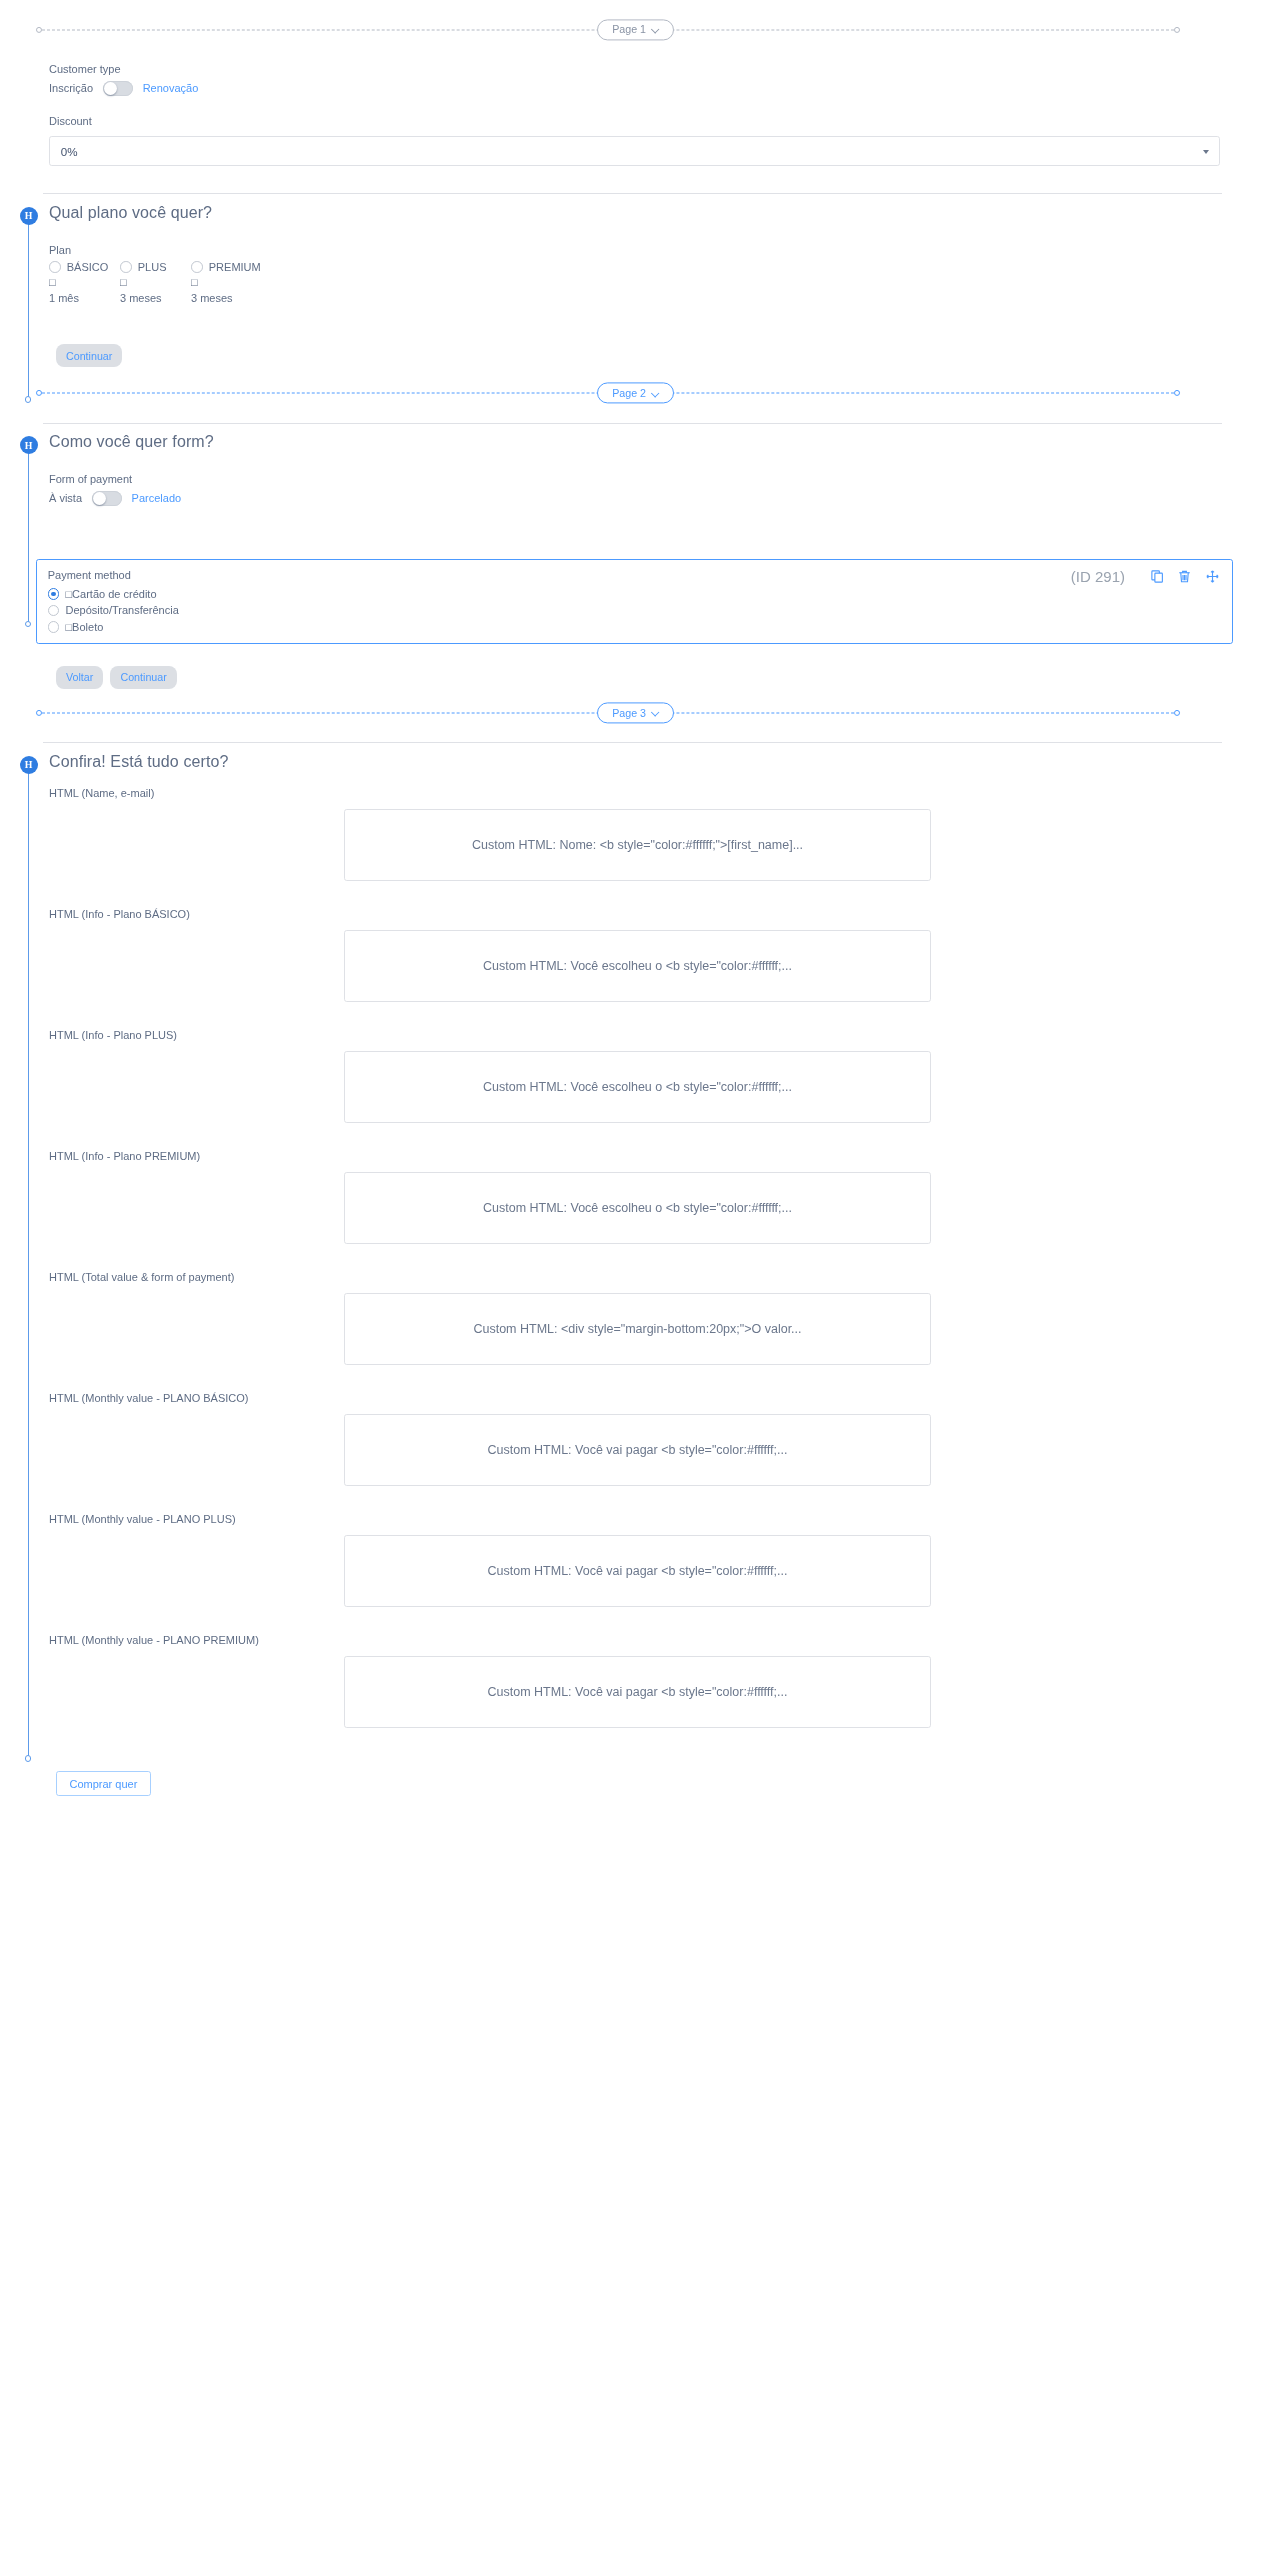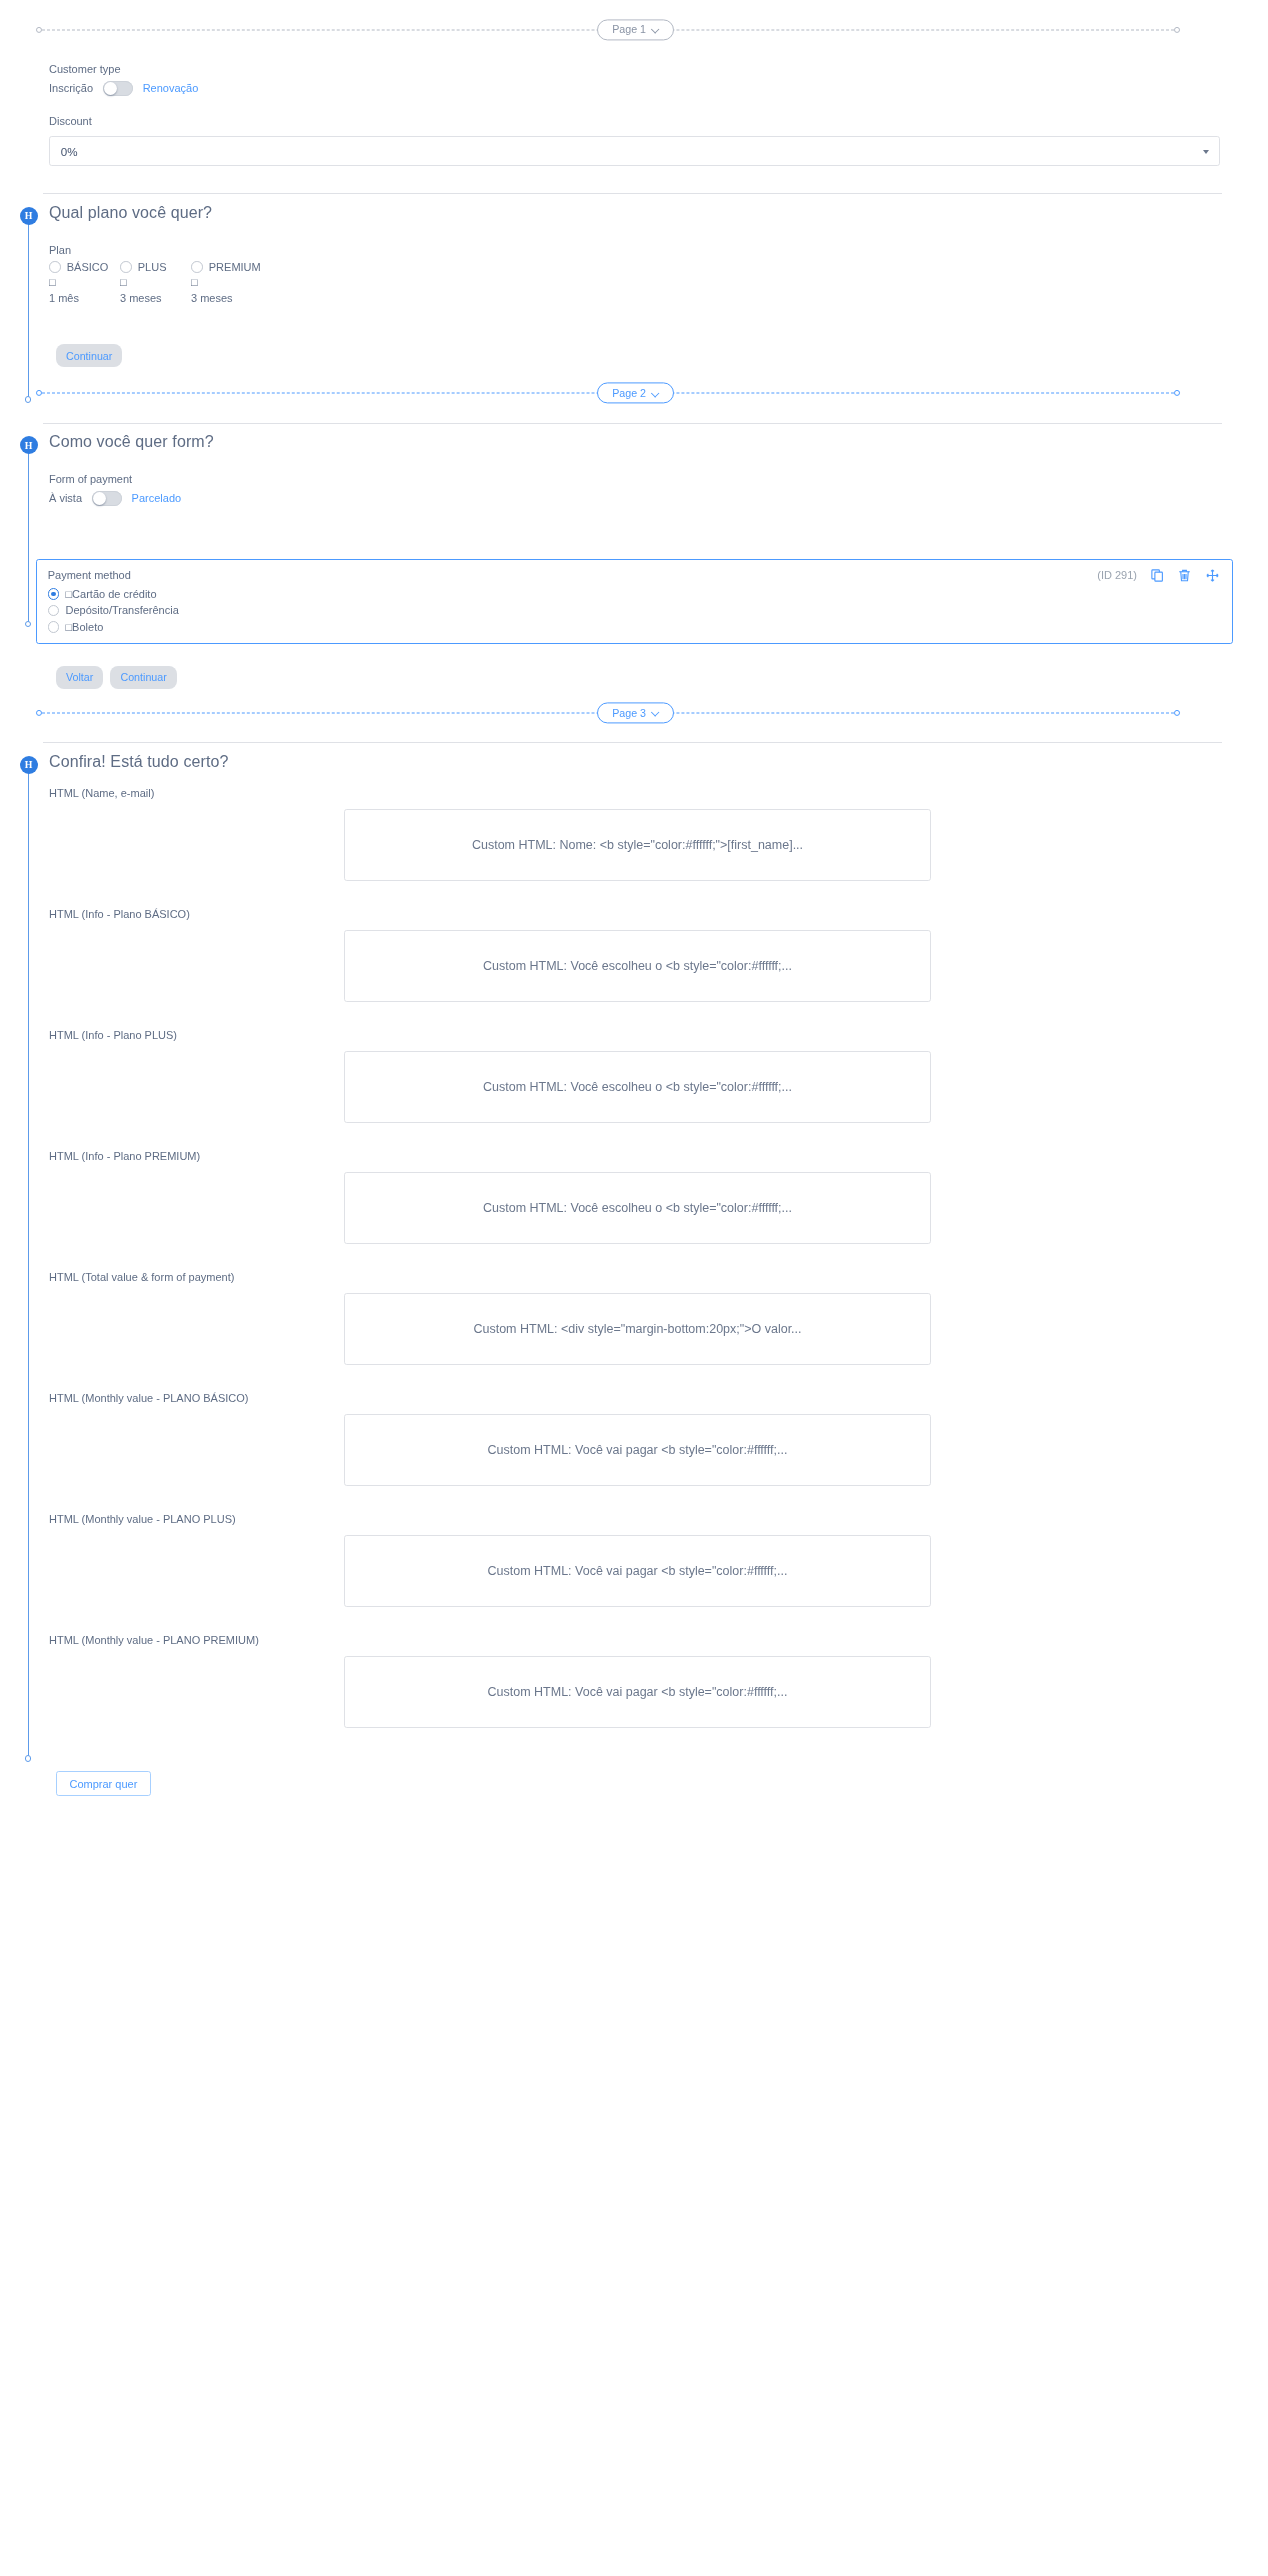--- a/index.html
+++ b/index.html
@@ -245,21 +245,21 @@
     padding: 9px 10.7px 10.7px 10.7px;
   }
   .pm-toolbar {
     position: absolute;
     right: 12.5px;
     top: 8px;
     display: flex;
     align-items: center;
     gap: 12.5px;
   }
-  .pm-id { font-size: 11px; color: #9aa3af; margin-right: 0; }
+  .pm-id { font-size: 15px; color: #9aa3af; margin-right: 12px; }
   .tb-ic { width: 15px; height: 15px; color: #4c9aff; display: block; }
   .pm-radio-list { margin-top: 7px; display: flex; flex-direction: column; gap: 4.4px; }
 
   
   .html-row { padding-left: 49px; padding-top: 16px; }
   .html-label { font-size: 11px; color: #5e6c84; }
   .html-box {
     margin-left: 295px;
     margin-top: 10px;
     width: 587px;

